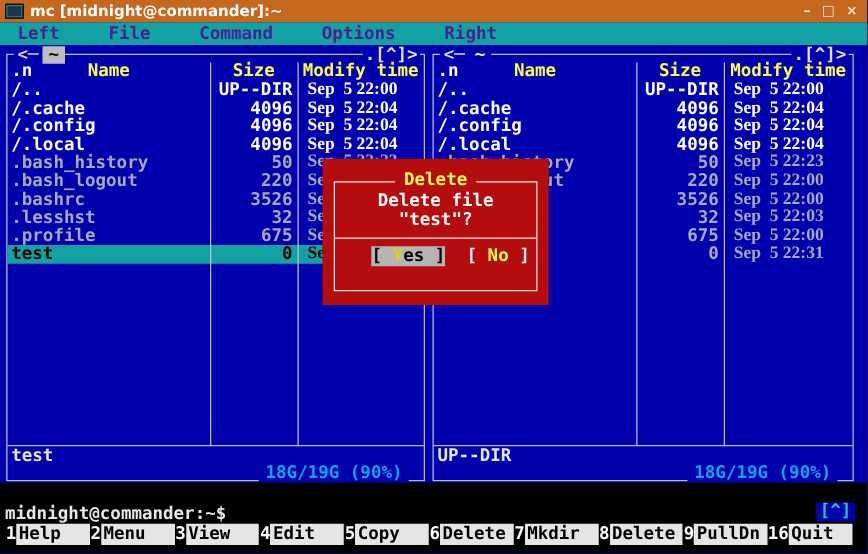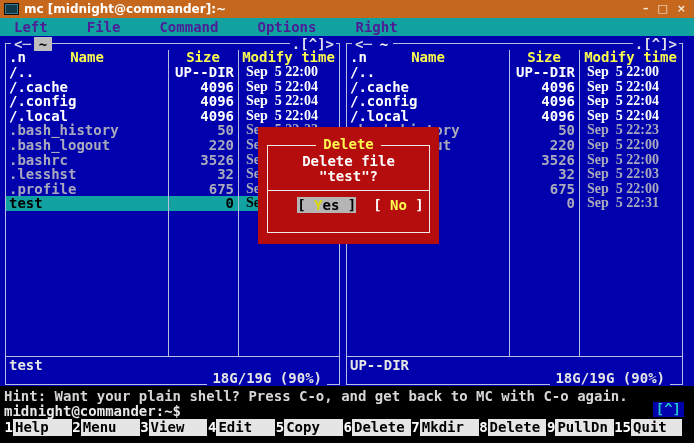--- a/index.html
+++ b/index.html
@@ -35,21 +35,21 @@
   .c-name{width:162px;padding-left:3px;box-sizing:border-box;white-space:pre;overflow:hidden;}
   .c-size{width:70px;text-align:right;padding-right:4px;box-sizing:border-box;white-space:pre;}
   .c-time{flex:1;padding-left:8px;white-space:pre;overflow:hidden;font-family:Liberation Serif, serif;}
   .row.dir{color:#ffffff;}
   .row.hidden{color:#a9a9bd;}
   .row.selected{background:#12a2a2;color:#000;}
   .vsep{position:absolute;top:6px;bottom:27px;width:0;border-left:1px solid #b9bde0;z-index:2;}
   .vsep.s1{left:162px;} .vsep.s2{left:232px;}
   .minisep{position:absolute;left:0;right:0;bottom:27px;border-top:1px solid #b9bde0;}
   .ministatus{position:absolute;left:3px;bottom:11px;line-height:15px;color:#e6e6e6;white-space:pre;}
-  .usage{position:absolute;right:12px;bottom:-2px;background:#0000ad;padding:0 5px;line-height:15px;color:#e5e5e5;white-space:pre;}
+  .usage{position:absolute;right:12px;bottom:-2px;background:#0000ad;padding:0 5px;line-height:15px;color:#0ea5e9;white-space:pre;}
   
   .dialog{position:absolute;left:258px;top:127px;width:181px;height:117px;background:#b50d0d;z-index:5;}
   .dlg-border{position:absolute;left:9px;right:9px;top:18px;bottom:11px;border:1px solid #f0eaea;}
   .dlg-title{position:absolute;top:10px;left:0;width:100%;text-align:center;line-height:15px;}
   .dlg-title span{background:#b50d0d;color:#fcfc4f;padding:0 7px;}
   .dlg-msg{position:absolute;left:0;width:100%;text-align:center;color:#fff;line-height:15px;white-space:pre;}
   .m1{top:27px;} .m2{top:42px;}
   .dlg-sep{position:absolute;left:10px;right:10px;top:63px;border-top:1px solid #f0eaea;}
   .dlg-buttons{position:absolute;top:70px;left:12px;width:100%;display:flex;justify-content:center;gap:17px;line-height:16px;}
   .btn{white-space:pre;cursor:default;}
@@ -259,21 +259,20 @@
     <div class="dlg-msg m1">Delete file</div>
     <div class="dlg-msg m2">"test"?</div>
     <div class="dlg-sep"></div>
     <div class="dlg-buttons">
       <span class="btn btn-yes"><span>[ </span><span class="hot">Y</span><span>es ]</span></span>
       <span class="btn btn-no"><span>[ </span><span class="hot">No</span><span> ]</span></span>
     </div>
   </div>
 
   <div class="bottom">
-    <div class="hint">Hint: Want your plain shell? Press C-o, and get back to MC with C-o again.</div>
     <div class="prompt">midnight@commander:~$</div>
     <div class="histbtn">[^]</div>
     <div class="keybar">
 
         <div class="fkey">
           <span class="fnum">1</span>
           <span class="fchip">Help</span>
         </div>
 
         <div class="fkey">
@@ -310,19 +309,19 @@
           <span class="fnum">8</span>
           <span class="fchip">Delete</span>
         </div>
 
         <div class="fkey">
           <span class="fnum">9</span>
           <span class="fchip">PullDn</span>
         </div>
 
         <div class="fkey">
-          <span class="fnum">15</span>
+          <span class="fnum">16</span>
           <span class="fchip">Quit</span>
         </div>
       </div>
   </div>
 
 </div>
 
 </body></html>

